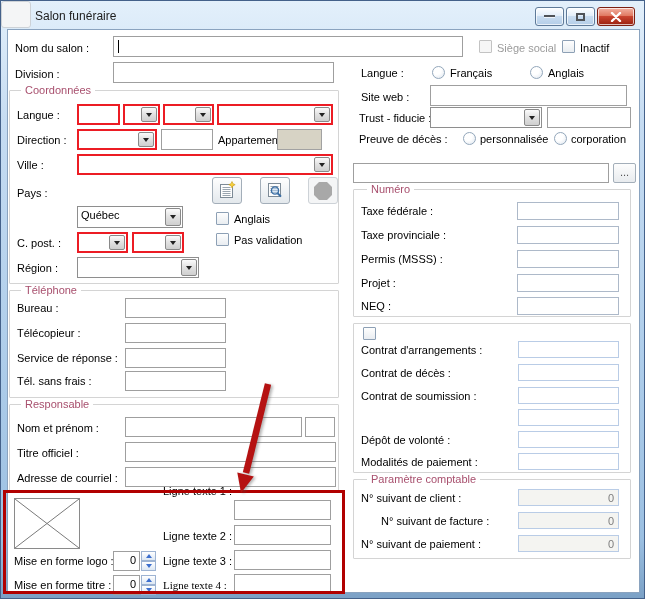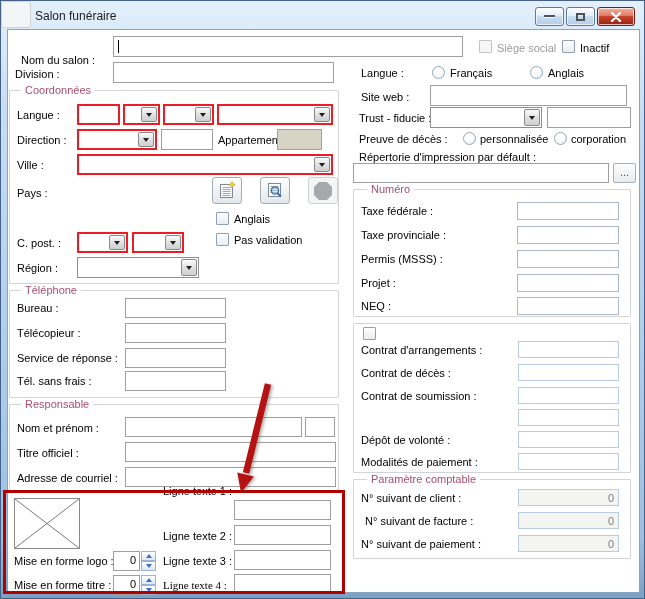--- a/index.html
+++ b/index.html
@@ -85,21 +85,21 @@
     <div class="glyph-max"></div>
   </div>
   <div class="winbtn close" style="left:596px;width:38px;">
     <svg width="12" height="10" viewBox="0 0 12 10">
       <path d="M2 1 L10 9 M10 1 L2 9" stroke="#ffffff" stroke-width="2.4" stroke-linecap="round"></path>
     </svg>
   </div>
 
   <div class="client"></div>
 
-  <div class="lbl" style="left:20px;top:41px;margin-top:12px;">Nom du salon :</div>
+  <div class="lbl" style="left:14px;top:41px;">Nom du salon :</div>
   <input class="in" style="left: 112px; top: 35px; width: 350px; height: 21px;">
   <div class="caret" style="left:117px;top:39px;"></div>
 
   <div class="check dis" style="left:478px;top:39px;"></div>
   <div class="lbl dis" style="left:496px;top:41px;">Siège social</div>
   <div class="check" style="left:561px;top:39px;"></div>
   <div class="lbl" style="left:579px;top:41px;">Inactif</div>
 
   <div class="lbl" style="left:14px;top:67px;">Division :</div>
   <input class="in" style="left: 112px; top: 61px; width: 221px; height: 21px;">
@@ -121,21 +121,20 @@
       </div>
   </div>
   <input class="in" style="left: 546px; top: 106px; width: 84px; height: 21px;">
 
   <div class="lbl" style="left:358px;top:132px;">Preuve de décès :</div>
   <div class="radio" style="left:462px;top:131px;"></div>
   <div class="lbl" style="left:479px;top:132px;">personnalisée</div>
   <div class="radio" style="left:553px;top:131px;"></div>
   <div class="lbl" style="left:570px;top:132px;">corporation</div>
 
-  <div class="lbl" style="left:358px;top:150px;">Répertorie d'impression par défault :</div>
   <input class="in" style="left: 352px; top: 162px; width: 256px; height: 20px;">
   <div class="browse" style="left:612px;top:162px;width:23px;height:20px;">...</div>
 
   <div class="group" style="left:8px;top:89px;width:330px;height:194px;"></div>
   <div class="gtitle" style="left:20px;top:83px;">Coordonnées</div>
 
   <div class="lbl" style="left:16px;top:108px;">Langue :</div>
   <input class="in req" style="left: 76px; top: 103px; width: 43px; height: 21px;">
   <div class="combo req" style="left:122px;top:103px;width:37px;height:21px;">
     <div class="cval"></div>
@@ -194,20 +193,26 @@
   </div>
   <div class="iconbtn dis">
     <svg width="20" height="20" viewBox="0 0 20 20" style="position:absolute"></svg>
   </div>
   <div class="iconbtn dis" style="left:307px;top:176px;">
     <svg width="20" height="20" viewBox="0 0 20 20">
       <polygon points="6,1 14,1 19,6 19,14 14,19 6,19 1,14 1,6" fill="#a8a8a8"></polygon>
     </svg>
   </div>
 
+  <div class="combo" style="left:76px;top:205px;width:106px;height:22px;">
+    <div class="cval">Québec</div>
+    <div class="cbtn">
+        <div class="tri-dn"></div>
+      </div>
+  </div>
   <div class="check" style="left:215px;top:211px;"></div>
   <div class="lbl" style="left:233px;top:212px;">Anglais</div>
 
   <div class="lbl" style="left:16px;top:236px;">C. post. :</div>
   <div class="combo req" style="left:76px;top:231px;width:51px;height:21px;">
     <div class="cval"></div>
     <div class="cbtn">
         <div class="tri-dn"></div>
       </div>
   </div>
@@ -320,18 +325,18 @@
   <input class="in disblue" disabled="" style="left: 517px; top: 408px; width: 101px; height: 17px;">
   <div class="lbl" style="left:360px;top:433px;">Dépôt de volonté :</div>
   <input class="in disblue" disabled="" style="left: 517px; top: 430px; width: 101px; height: 17px;">
   <div class="lbl" style="left:360px;top:455px;">Modalités de paiement :</div>
   <input class="in disblue" disabled="" style="left: 517px; top: 452px; width: 101px; height: 17px;">
 
   <div class="group" style="left:352px;top:478px;width:278px;height:80px;"></div>
   <div class="gtitle" style="left:366px;top:472px;">Paramètre comptable</div>
   <div class="lbl" style="left:360px;top:491px;">N° suivant de client :</div>
   <div class="valbox" style="left:517px;top:488px;width:101px;height:17px;">0</div>
-  <div class="lbl" style="left:364px;top:514px;">N° suivant de facture :</div>
+  <div class="lbl" style="left:380px;top:514px;">N° suivant de facture :</div>
   <div class="valbox" style="left:517px;top:511px;width:101px;height:17px;">0</div>
   <div class="lbl" style="left:360px;top:537px;">N° suivant de paiement :</div>
   <div class="valbox" style="left:517px;top:534px;width:101px;height:17px;">0</div>
 
 </div>
 
 </body></html>

